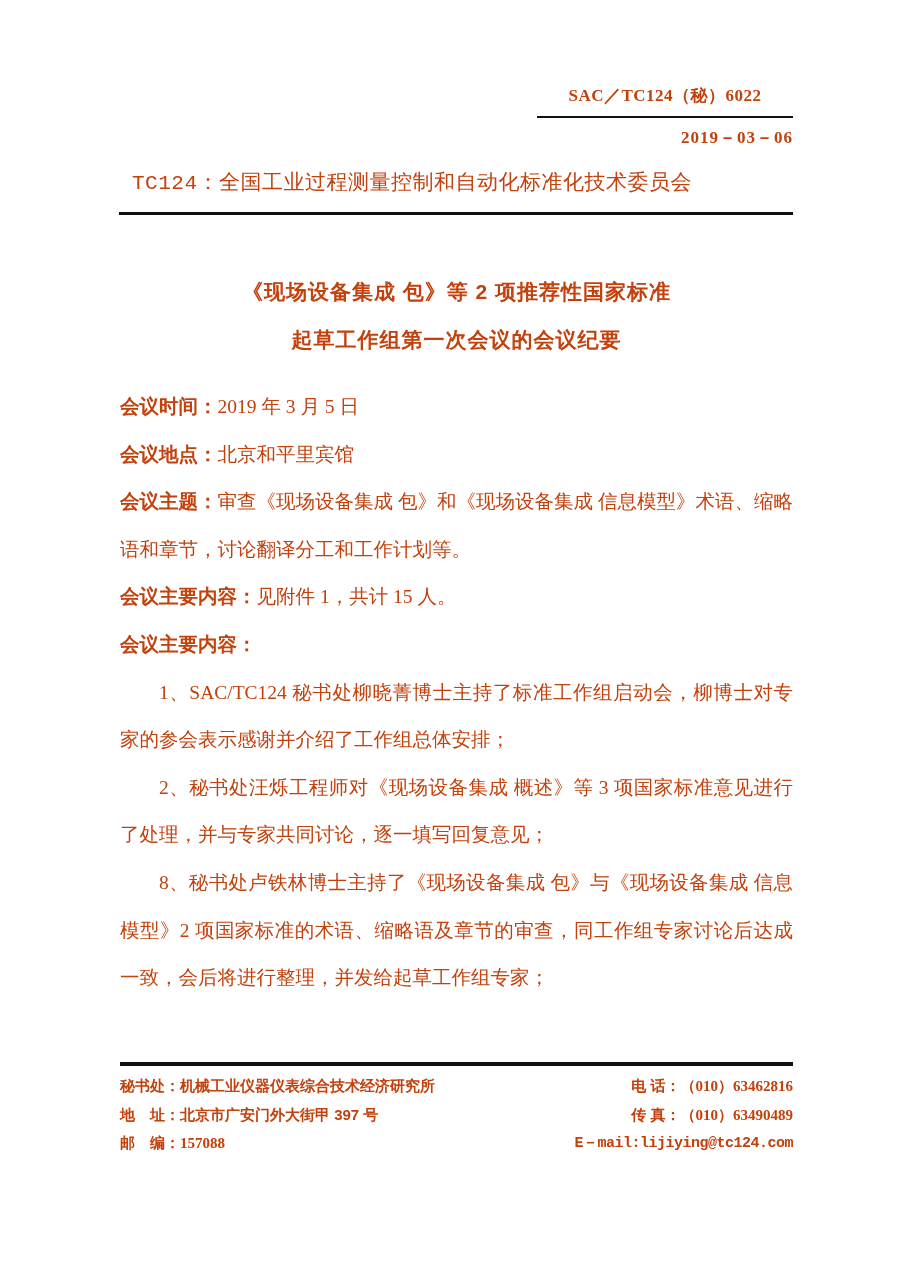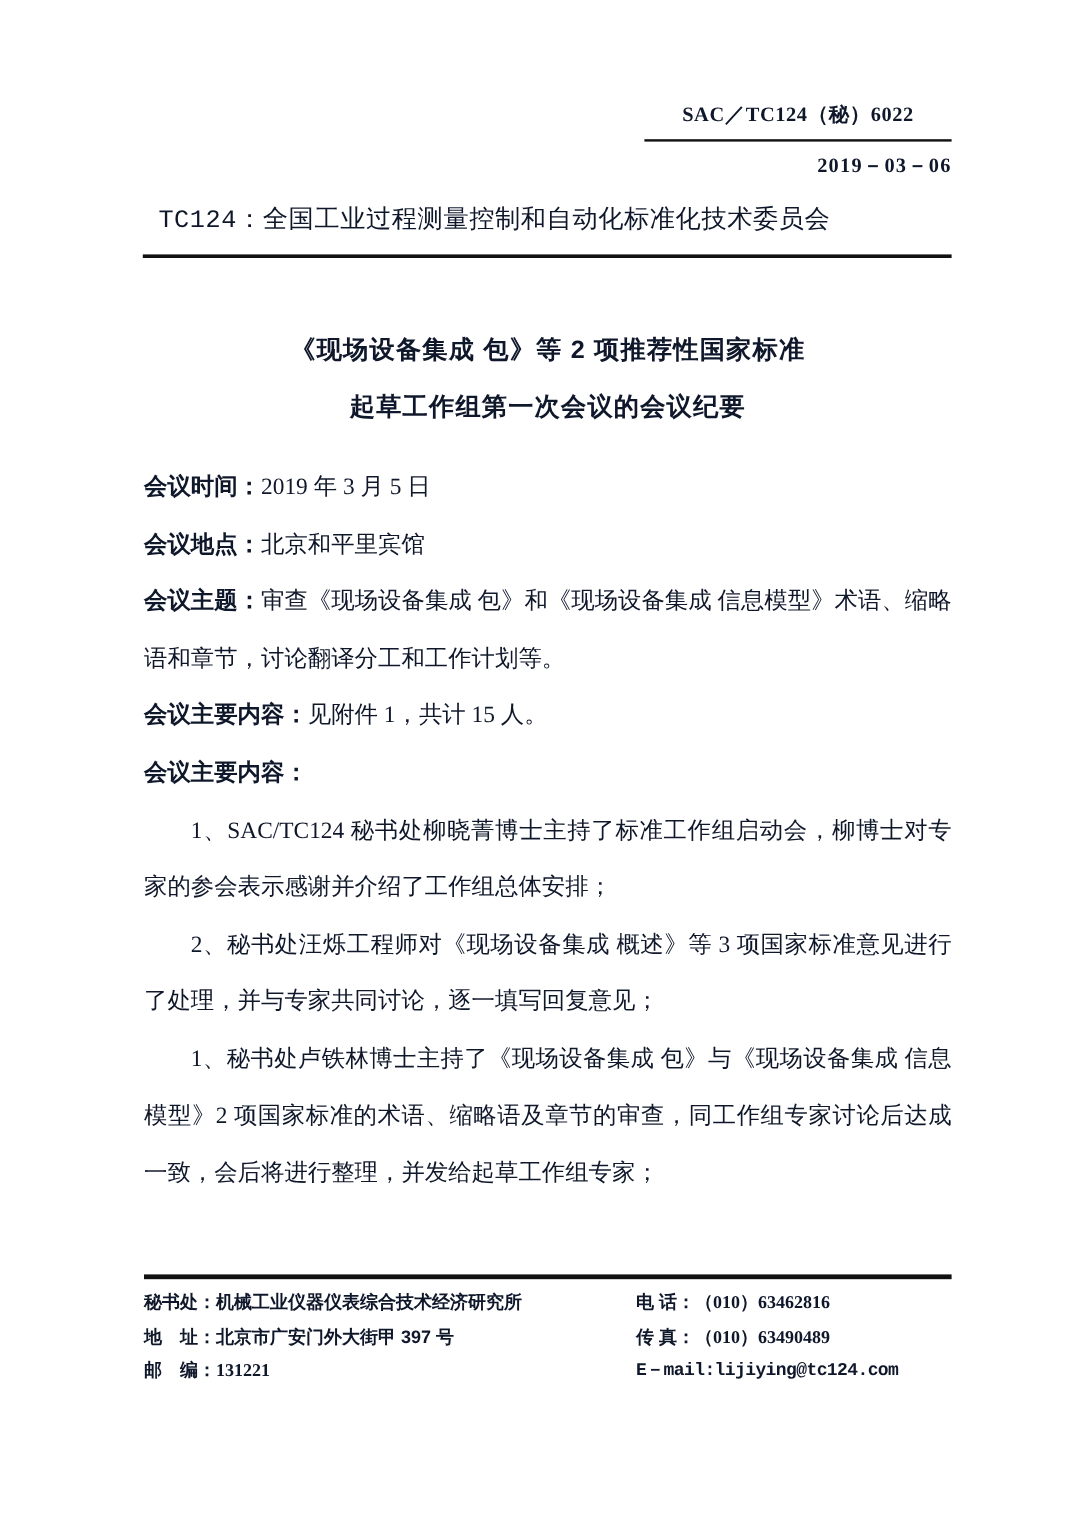--- a/index.html
+++ b/index.html
@@ -1,20 +1,20 @@
 <!DOCTYPE html>
 <html><head>
 <meta charset="utf-8">
 <style>
   html,body { margin:0; padding:0; background:#ffffff; }
   .page {
     position:relative;
     width:900px; height:1273px;
     background:#ffffff;
-    color:#0f172a;
+    color:#c2410c;
     font-family:"Liberation Serif", serif;
     overflow:hidden;
   }
 
   
   .doc-ref {
     position:absolute;
     left:537px; top:84px;
     width:256px;
     text-align:center;
@@ -97,21 +97,21 @@
   .footer {
     position:absolute;
     left:120px; top:1072px;
     width:673px;
     display:flex;
     font-size:15px;
     font-weight:bold;
     line-height:27.5px;
   }
   .footer .f-left  { width:410px; }
-  .footer .f-right { width:263px; }
+  .footer .f-right { width:263px;text-align:right; }
   .f-row { white-space:nowrap; }
   .f-label {
     font-family:"Liberation Sans", sans-serif;
     font-weight:bold;
   }
   .f-value-sans  { font-family:"Liberation Sans", sans-serif; font-weight:bold; }
   .f-value-serif { font-family:"Liberation Serif", serif; font-weight:bold; }
   .f-email {
     font-family:"Liberation Mono", monospace;
     font-weight:bold;
@@ -138,30 +138,30 @@
   </div>
 
   <div class="body-text">
     <p><span class="meta-label">会议时间：</span><span class="meta-value">2019 年 3 月 5 日</span></p>
     <p><span class="meta-label">会议地点：</span><span class="meta-value">北京和平里宾馆</span></p>
     <p><span class="meta-label">会议主题：</span><span class="meta-value">审查《现场设备集成 包》和《现场设备集成 信息模型》术语、缩略语和章节，讨论翻译分工和工作计划等。</span></p>
     <p><span class="meta-label">会议主要内容：</span><span class="meta-value">见附件 1，共计 15 人。</span></p>
     <p><span class="meta-label">会议主要内容：</span></p>
     <p class="para">1、SAC/TC124 秘书处柳晓菁博士主持了标准工作组启动会，柳博士对专家的参会表示感谢并介绍了工作组总体安排；</p>
     <p class="para">2、秘书处汪烁工程师对《现场设备集成 概述》等 3 项国家标准意见进行了处理，并与专家共同讨论，逐一填写回复意见；</p>
-    <p class="para">1、秘书处卢铁林博士主持了《现场设备集成 包》与《现场设备集成 信息模型》2 项国家标准的术语、缩略语及章节的审查，同工作组专家讨论后达成一致，会后将进行整理，并发给起草工作组专家；</p>
+    <p class="para">8、秘书处卢铁林博士主持了《现场设备集成 包》与《现场设备集成 信息模型》2 项国家标准的术语、缩略语及章节的审查，同工作组专家讨论后达成一致，会后将进行整理，并发给起草工作组专家；</p>
   </div>
 
   <div class="footer-rule"></div>
 
   <div class="footer">
     <div class="f-left">
       <div class="f-row"><span class="f-label">秘书处：</span><span class="f-value-sans">机械工业仪器仪表综合技术经济研究所</span></div>
       <div class="f-row"><span class="f-label">地　址：</span><span class="f-value-sans">北京市广安门外大街甲 397 号</span></div>
-      <div class="f-row"><span class="f-label">邮　编：</span><span class="f-value-serif">131221</span></div>
+      <div class="f-row"><span class="f-label">邮　编：</span><span class="f-value-serif">157088</span></div>
     </div>
     <div class="f-right">
       <div class="f-row"><span class="f-label">电 话：</span><span class="f-value-serif">（010）63462816</span></div>
       <div class="f-row"><span class="f-label">传 真：</span><span class="f-value-serif">（010）63490489</span></div>
       <div class="f-row"><span class="f-email">E－mail:lijiying@tc124.com</span></div>
     </div>
   </div>
 
 </div>
 

